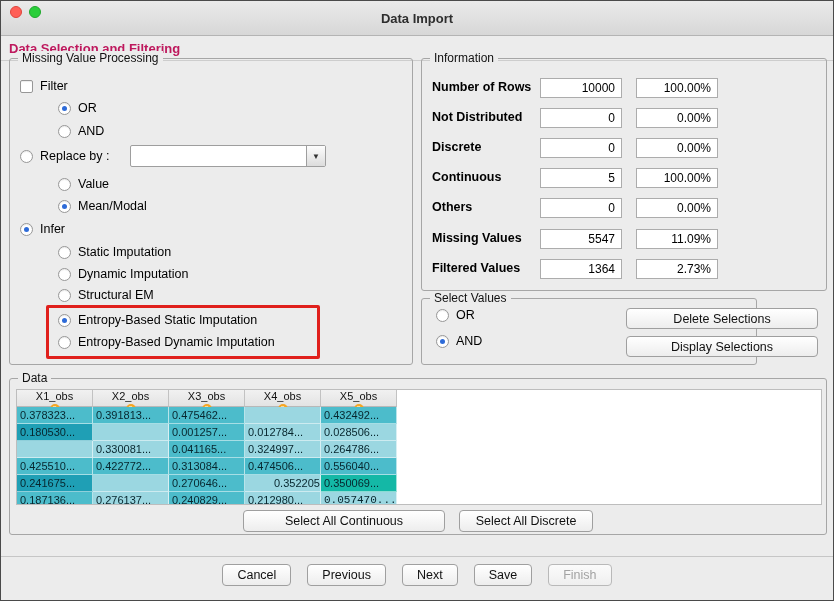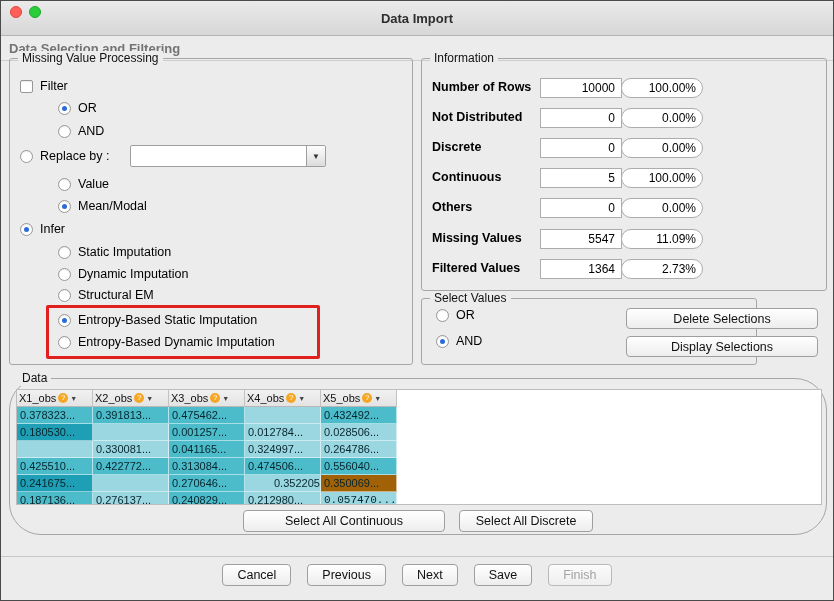--- a/index.html
+++ b/index.html
@@ -12,21 +12,21 @@
   
   .titlebar { height:35px; background:linear-gradient(#eaeaea,#d7d7d7);
               border-bottom:1px solid #b4b4b4; display:flex; align-items:center; justify-content:center; position:relative; }
   .traffic { position:absolute; left:9px; top:5px; display:flex; gap:7px; }
   .light { width:12px; height:12px; border-radius:50%; display:inline-block; }
   .light.red   { background:#ff5f57; border:1px solid #df443c; }
   .light.green { background:#2ace3a; border:1px solid #1fa82c; }
   .title-text { font-size:13px; font-weight:600; color:#2e2e2e; }
 
   .subheader { height:25px; display:flex; align-items:center; padding-left:8px;
-               font-size:13px; font-weight:600; color:#737373; border-bottom:1px solid #cdcdcd; }
+               font-size:13px; font-weight:600; color:#be185d; border-bottom:1px solid #cdcdcd; }
 
   
   .group { position:absolute; border:1px solid #a6a6a6; border-radius:3px; }
   .legend { position:absolute; top:-8px; left:8px; background:#ececec; padding:0 4px;
             font-size:12px; color:#111; line-height:15px; }
 
   
   .row { position:absolute; display:flex; align-items:center; gap:7px; height:16px; }
   .lbl { font-size:12.5px; color:#000; white-space:nowrap; }
   .radio { position:relative; width:13px; height:13px; border-radius:50%; background:#fff;
@@ -45,36 +45,36 @@
 
   
   .hl-box { position:absolute; border:3px solid #e0201c; border-radius:2px; z-index:5; }
 
   
   .info-row { position:absolute; left:0; width:100%; height:20px; }
   .info-label { position:absolute; left:10px; top:2px; font-size:12.5px; font-weight:700; color:#000; white-space:nowrap; }
   .info-field { position:absolute; top:0; height:20px; background:#fff; border:1px solid #acacac;
                 font-size:12px; color:#000; text-align:right; padding:2px 6px 0 2px; }
   .info-value   { left:118px; width:82px; }
-  .info-percent { left:199px; width:82px;border-radius:10px; }
+  .info-percent { left:214px; width:82px; }
 
   
   .btn { display:inline-flex; align-items:center; justify-content:center; height:22px;
          background:linear-gradient(#ffffff,#ededed); border:1px solid #9f9f9f; border-radius:4px;
          font-family:"Liberation Sans",sans-serif; font-size:12.5px; color:#111; padding:0 14px; white-space:nowrap; }
   .btn.disabled { color:#a3a3a3; border-color:#b9b9b9; background:linear-gradient(#fbfbfb,#efefef); }
   .btn.sel-btn { position:absolute; width:192px; height:21px; }
 
   
   .tablewrap { position:absolute; left:6px; top:10px; width:806px; height:116px;
                background:#fff; border:1px solid #bdbdbd; overflow:hidden; }
   .thead { display:flex; height:17px; }
   .hcell { width:76px; height:17px; background:linear-gradient(#f1f1f1,#e3e3e3);
            border-right:1px solid #c2c2c2; border-bottom:1px solid #b8b8b8;
-           display:flex; align-items:center; gap:2px; padding:0 2px; font-size:11px; color:#111; }
+           display:flex; align-items:center; gap:2px; padding:0 2px; font-size:11px; color:#111;flex-direction:column; }
   .hname { white-space:nowrap; }
   .qbadge { width:10px; height:10px; border-radius:50%; background:#f5a623; color:#fff;
             font-size:8px; line-height:10px; text-align:center; flex:0 0 auto; }
   .hcaret { font-size:7px; color:#444; flex:0 0 auto; }
   .trow { display:flex; height:17px; }
   .cell { width:76px; height:17px; font-size:11px; color:#07262e; padding:2px 0 0 3px;
           border-right:1px solid rgba(255,255,255,.6); border-bottom:1px solid rgba(255,255,255,.5);
           white-space:nowrap; overflow:hidden; }
 
   .data-btnrow { position:absolute; left:0; top:131px; width:100%; display:flex; justify-content:center; gap:14px; }
@@ -219,21 +219,21 @@
     </div>
     <div class="row" style="left:14px; top:34px;">
       <span class="radio sel"></span>
       <span class="lbl">AND</span>
     </div>
 
     <button class="btn sel-btn" style="left:204px; top:9px;">Delete Selections</button>
     <button class="btn sel-btn" style="left:204px; top:37px;">Display Selections</button>
   </div>
 
-  <div class="group" style="left:8px; top:377px; width:818px; height:157px;border-radius:32px;">
+  <div class="group" style="left:8px; top:377px; width:818px; height:157px;">
     <span class="legend">Data</span>
 
     <div class="tablewrap">
       <div class="thead">
         <div class="hcell">
           <span class="hname">X1_obs</span>
           <span class="qbadge">?</span>
           <span class="hcaret">▼</span>
         </div>
         <div class="hcell">
@@ -284,21 +284,21 @@
         <div class="cell" style="background: rgb(76, 188, 203);">0.422772...</div>
         <div class="cell" style="background: rgb(76, 188, 203);">0.313084...</div>
         <div class="cell" style="background: rgb(76, 188, 203);">0.474506...</div>
         <div class="cell" style="background: rgb(76, 188, 203);">0.556040...</div>
       </div>
       <div class="trow">
         <div class="cell" style="background: rgb(31, 159, 181);">0.241675...</div>
         <div class="cell" style="background: rgb(155, 215, 225);"></div>
         <div class="cell" style="background: rgb(76, 188, 203);">0.270646...</div>
         <div class="cell" style="background: rgb(155, 215, 225); padding-left: 29px;">0.352205...</div>
-        <div class="cell" style="background: #a16207;">0.350069...</div>
+        <div class="cell" style="background: #14b8a6;">0.350069...</div>
       </div>
       <div class="trow">
         <div class="cell" style="background: rgb(76, 188, 203);">0.187136...</div>
         <div class="cell" style="background: rgb(155, 215, 225);">0.276137...</div>
         <div class="cell" style="background: rgb(76, 188, 203);">0.240829...</div>
         <div class="cell" style="background: rgb(155, 215, 225);">0.212980...</div>
         <div class="cell" style="background: rgb(155, 215, 225); font-family: Liberation Mono, monospace;">0.057470...</div>
       </div>
     </div>
 

